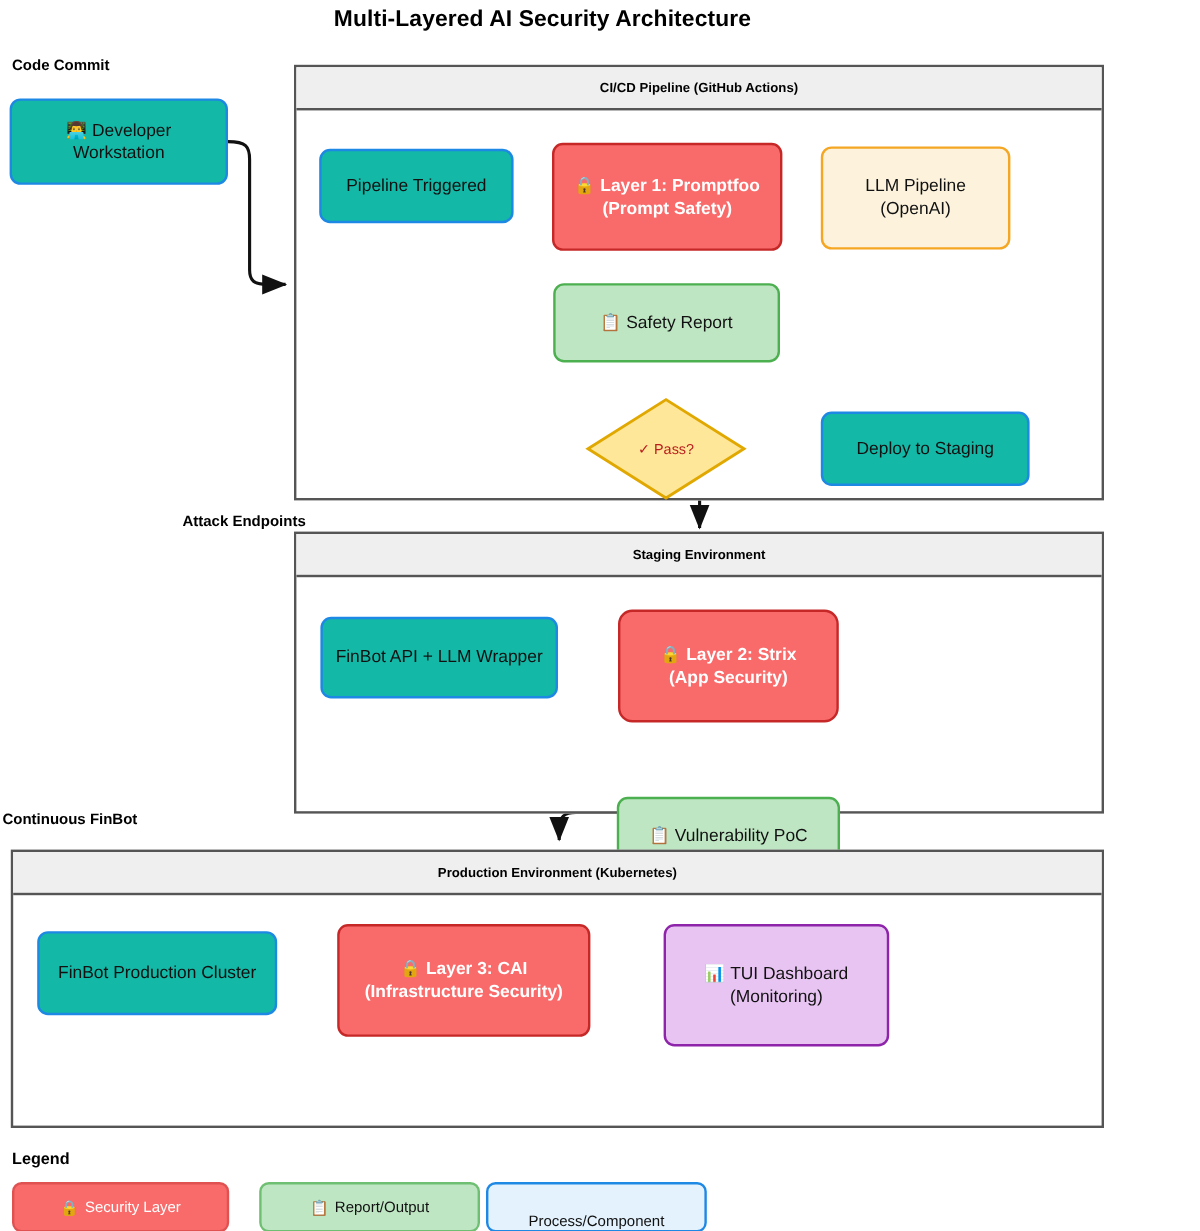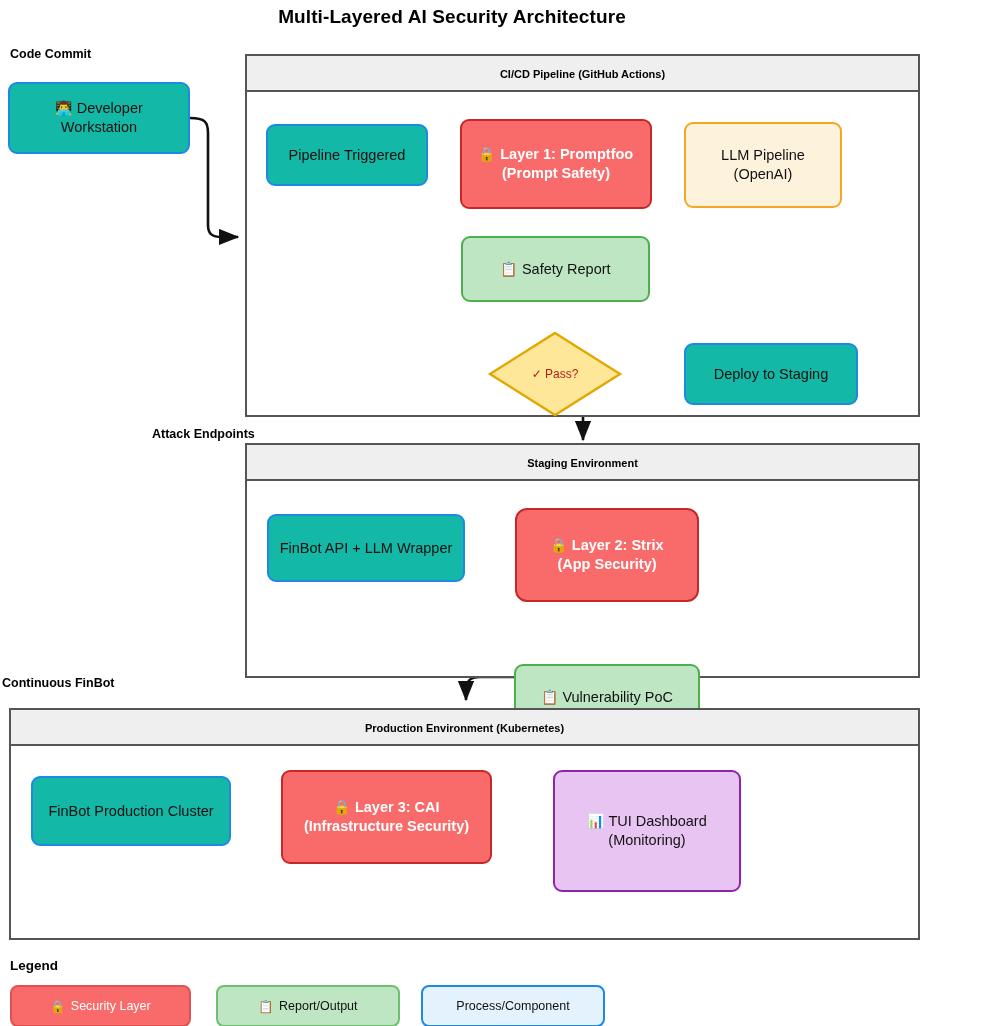--- a/index.html
+++ b/index.html
@@ -282,37 +282,37 @@
   </div>
 
   <div class="abs node node-security" style="left:281px; top:770px; width:211px; height:94px;">
     <div>
       <span class="emoji">🔒</span>
       <span style="display:inline;">Layer 3: CAI</span>
       <span class="nlabel">(Infrastructure Security)</span>
     </div>
   </div>
 
-  <div class="abs node node-dashboard" style="left:553px; top:770px; width:188px; height:122px;">
+  <div class="abs node node-dashboard" style="left:553px; top:770px; width:188px; height:102px;">
     <div>
       <span class="emoji">📊</span>
       <span style="display:inline;">TUI Dashboard</span>
       <span class="nlabel">(Monitoring)</span>
     </div>
   </div>
 
   <div class="abs" id="legend-title">Legend</div>
 
   <div class="abs legend-box legend-security" style="left:10px; top:985px; width:181px;">
     <span class="emoji" style="margin-right:5px;">🔒</span>
     <span>Security Layer</span>
   </div>
 
   <div class="abs legend-box legend-report" style="left:216px; top:985px; width:184px;">
     <span class="emoji" style="margin-right:5px;">📋</span>
     <span>Report/Output</span>
   </div>
 
-  <div class="abs legend-box legend-process" style="left:421px; top:985px; width:184px;">
+  <div class="abs legend-box legend-process" style="left:405px; top:985px; width:184px;align-items:flex-end;">
     <span>Process/Component</span>
   </div>
 
 </div>
 
 </body></html>

